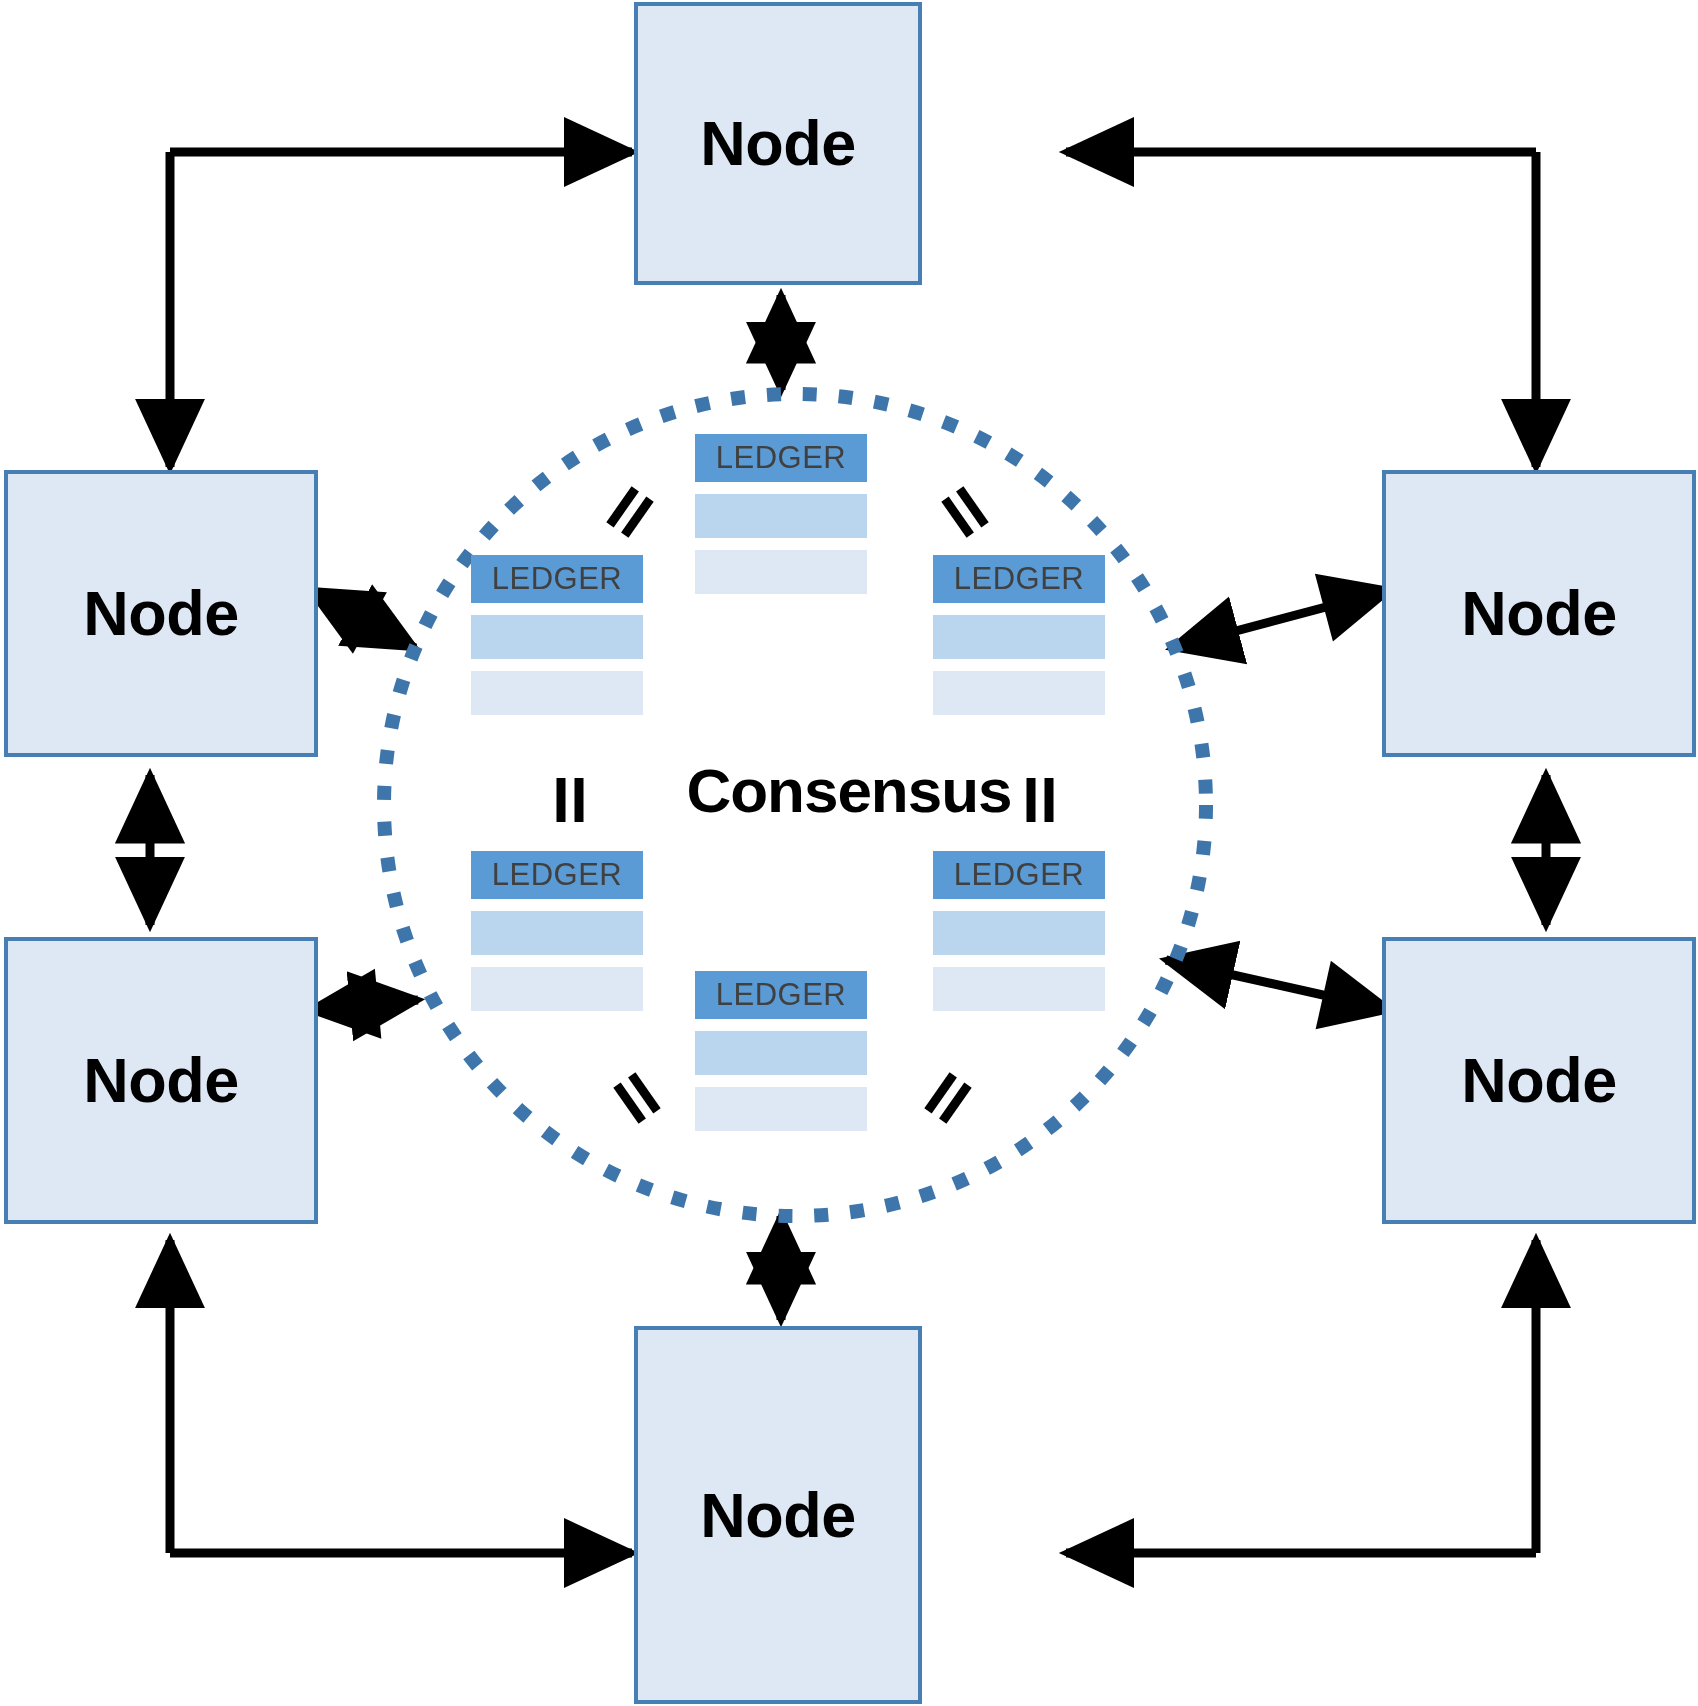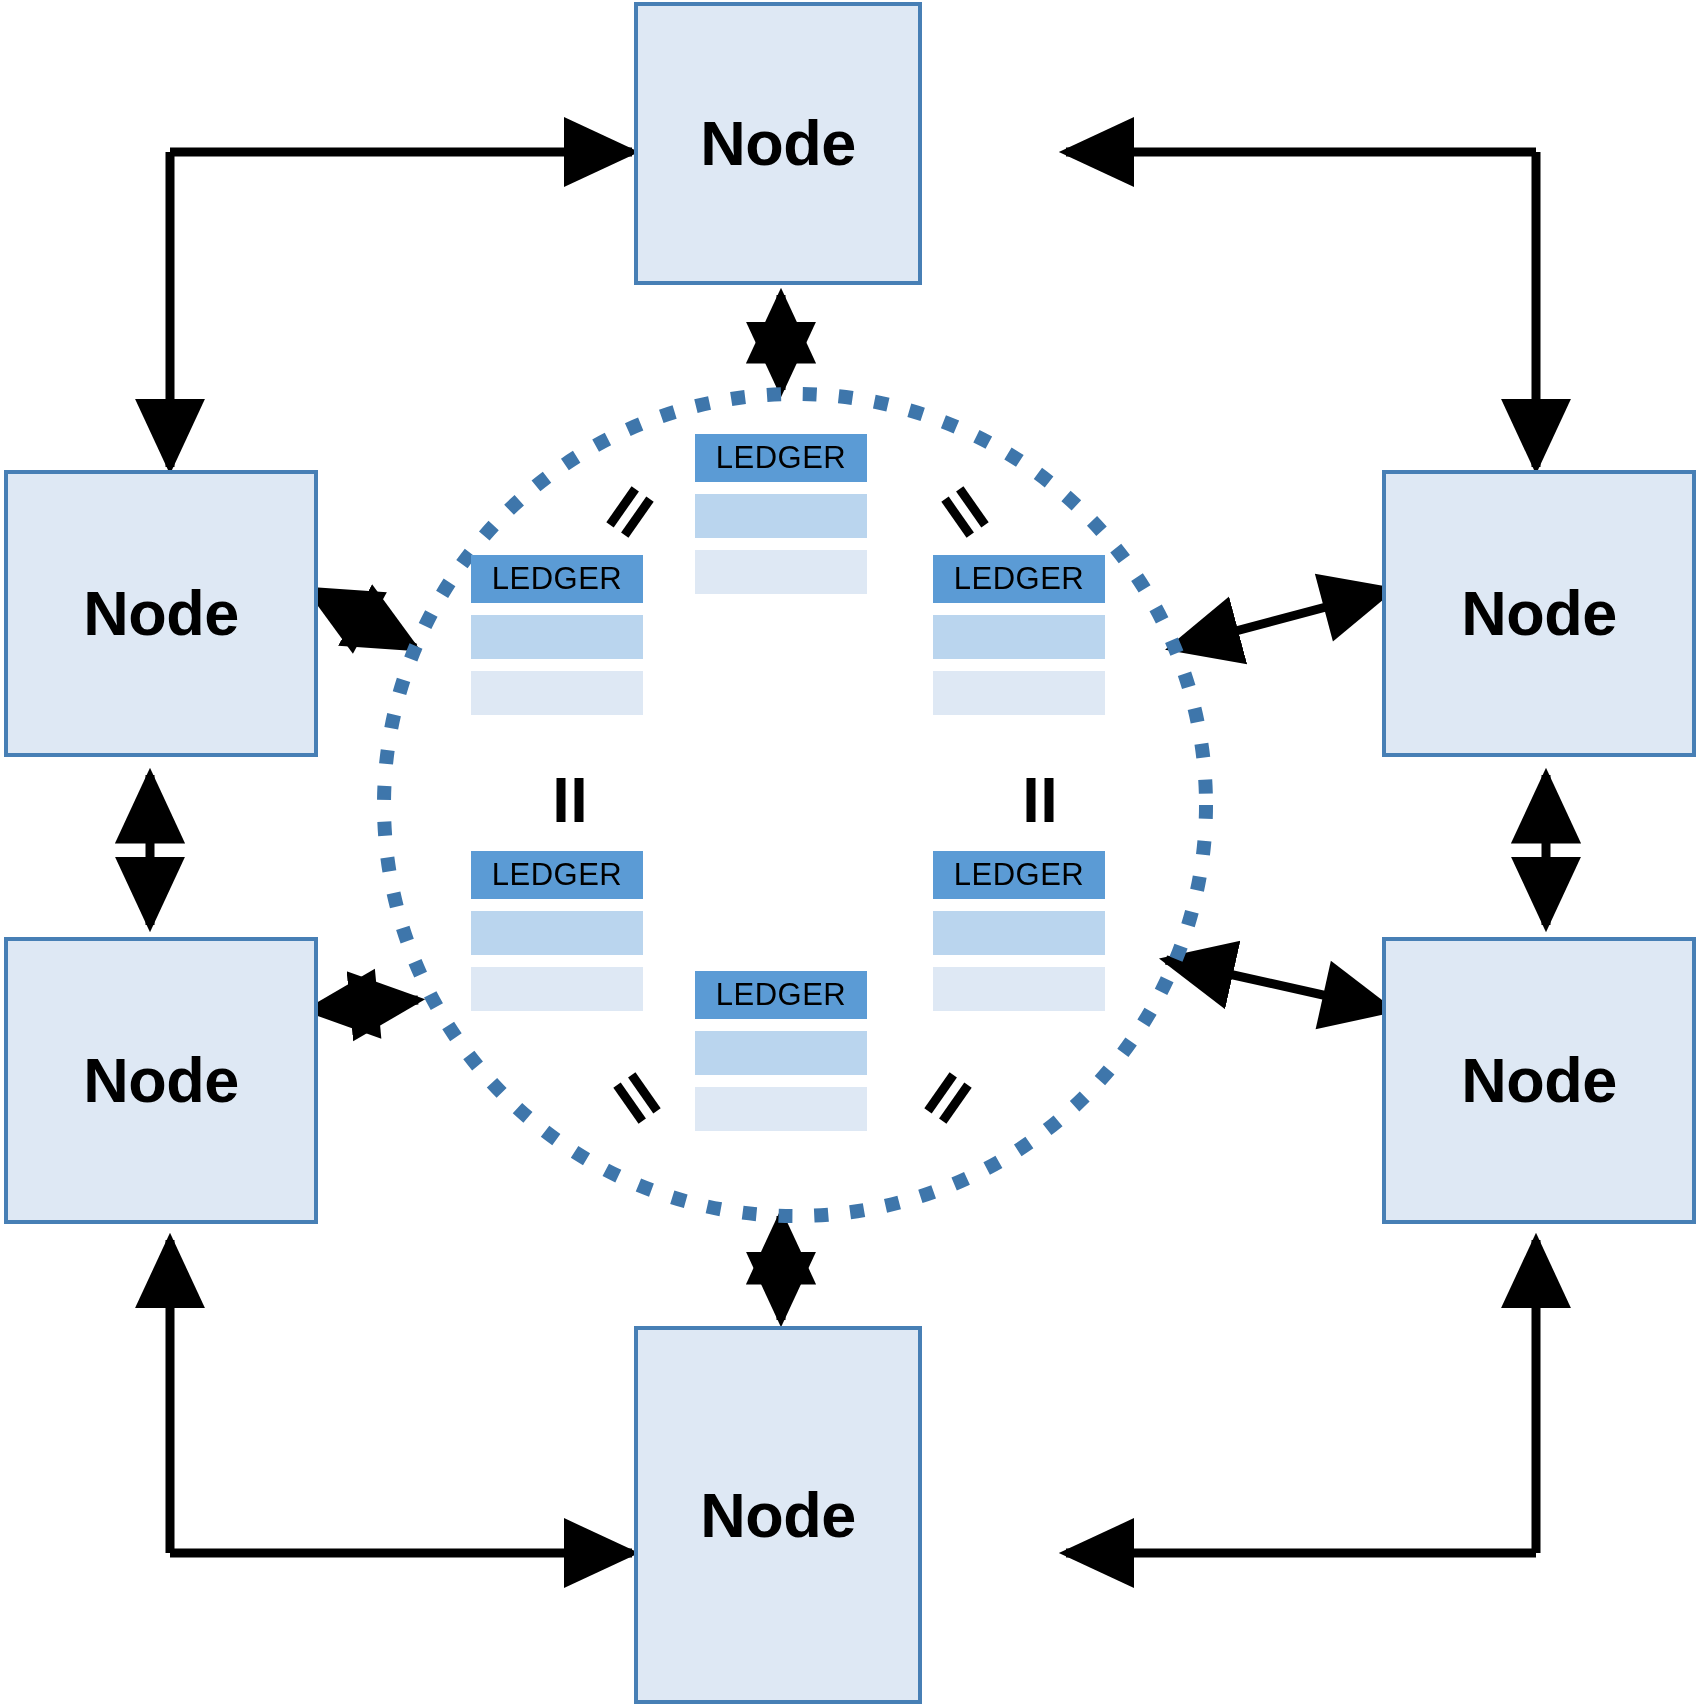--- a/index.html
+++ b/index.html
@@ -45,21 +45,21 @@
     height: 1706px;
     pointer-events: none;
   }
   
   .ledger-card {
     position: absolute;
     width: 172px;
   }
   .ledger-head {
     background: #5B9BD5;
-    color: #000000;
+    color: #404040;
     font-family: "Liberation Sans", sans-serif;
     font-size: 31px;
     font-weight: 400;
     text-align: center;
     line-height: 48px;
     height: 48px;
     letter-spacing: 0.5px;
     box-sizing: border-box;
   }
   .ledger-row {
@@ -223,14 +223,15 @@
     <div class="ledger-row"></div>
     <div class="ledger-row pale"></div>
   </div>
 
   <div class="ledger-card" style="left:695px; top:971px;">
     <div class="ledger-head">LEDGER</div>
     <div class="ledger-row"></div>
     <div class="ledger-row pale"></div>
   </div>
 
+  <div id="consensus-label">Consensus</div>
 
 </div>
 
 </body></html>

